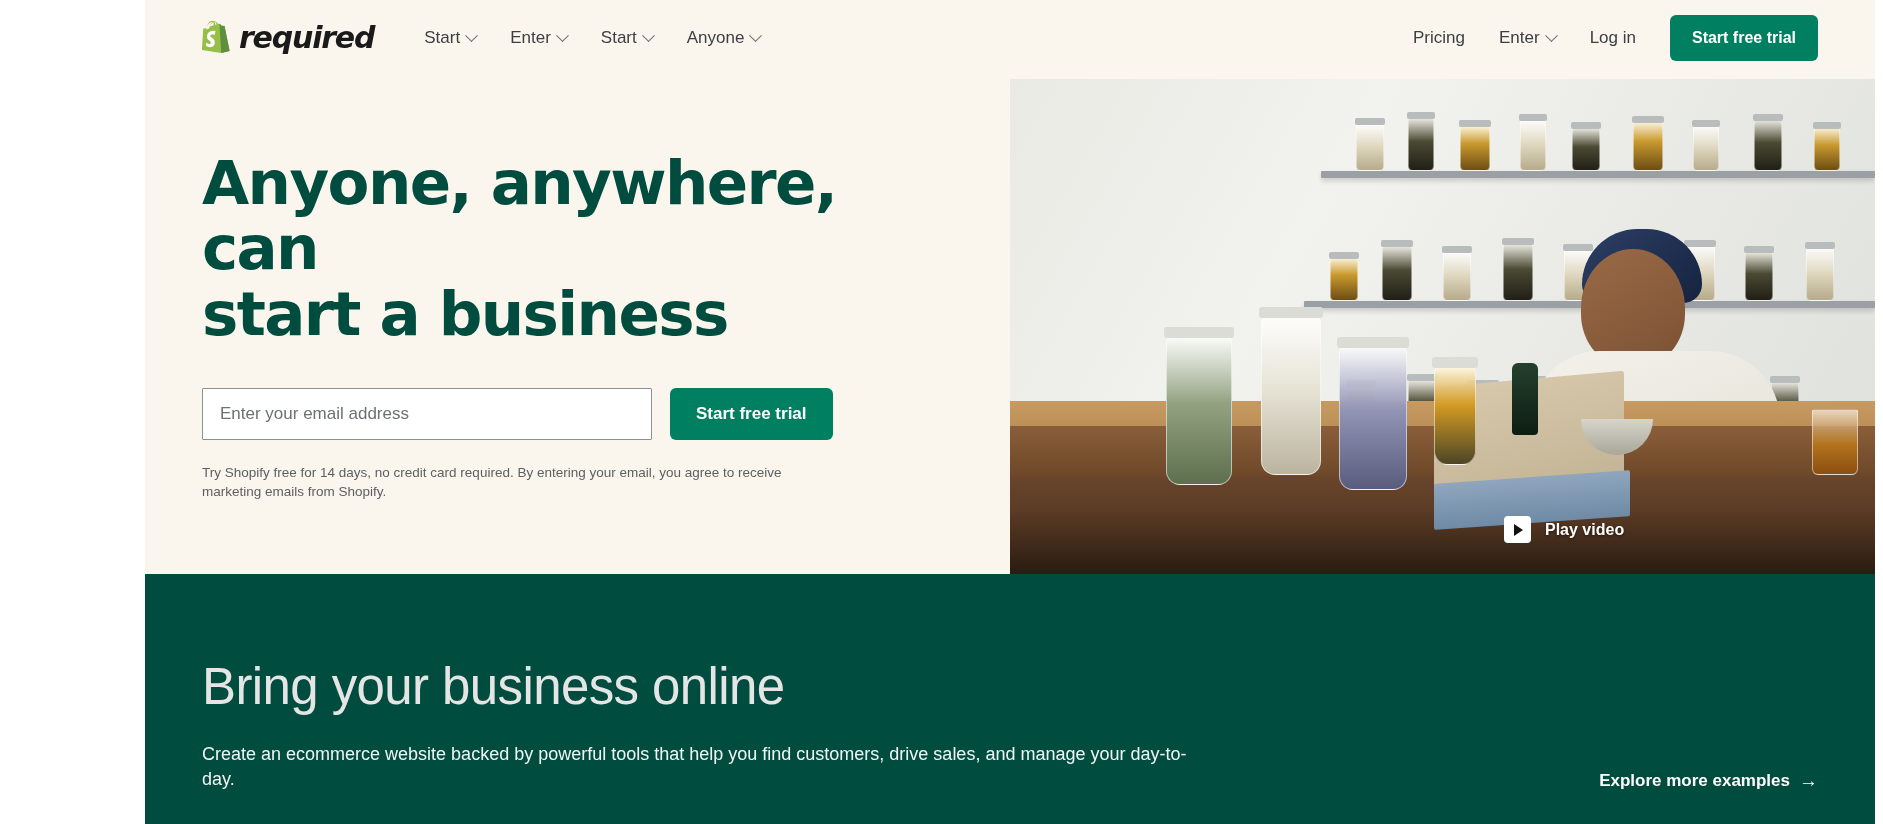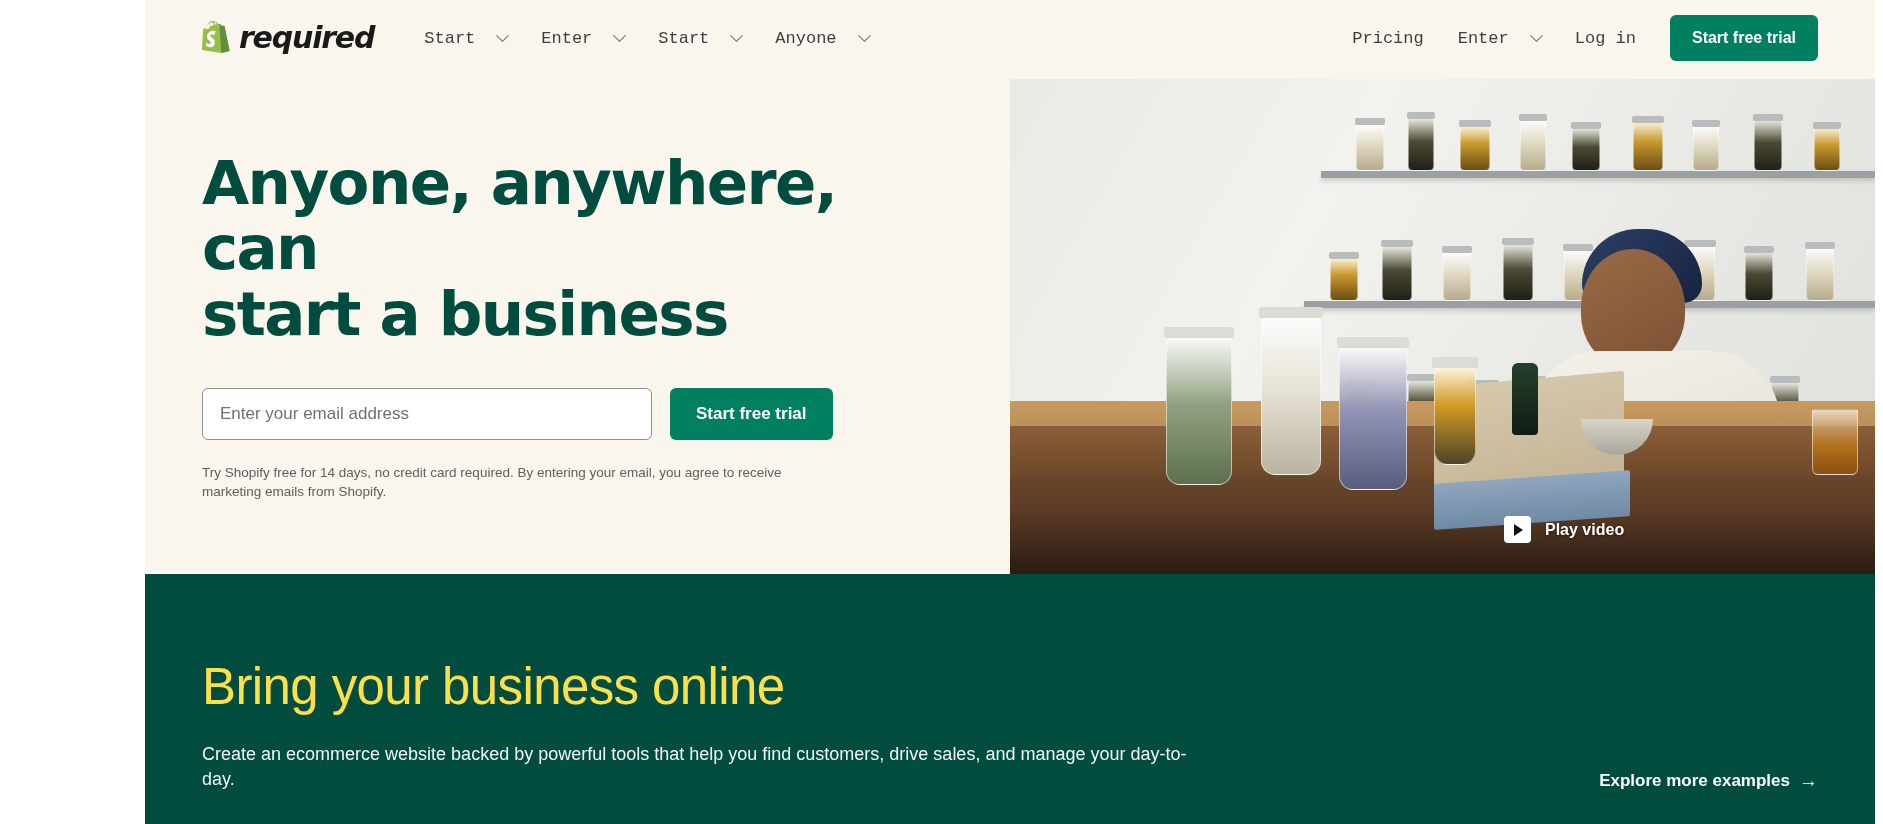--- a/index.html
+++ b/index.html
@@ -59,26 +59,25 @@
     font-weight: bold;
     font-style: italic;
     letter-spacing: -1.2px;
     color: #1a1a1a;
     line-height: 1;
   }
   .nav-main { display: flex; align-items: center; gap: 34px; }
   .nav-item {
     display: flex;
     align-items: center;
-    gap: 23px;
+    gap: 7px;
     font-size: 17px;
     color: #3b3f44;
     cursor: pointer;
     white-space: nowrap;
-    font-family: Liberation Mono, monospace;
   }
   .chev {
     display: inline-block;
     width: 9px; height: 9px;
     border-right: 1.6px solid #6b7177;
     border-bottom: 1.6px solid #6b7177;
     transform: rotate(45deg) translate(-2px,-2px);
   }
   .nav-right {
     margin-left: auto;
@@ -114,21 +113,21 @@
     font-weight: bold;
     letter-spacing: -1.6px;
     color: #004c3f;
     margin-bottom: 42px;
   }
   .email-row { display: flex; align-items: center; gap: 18px; }
   .email-input {
     width: 450px;
     height: 52px;
     border: 1px solid #8c9196;
-    border-radius: 6px;
+    border-radius: 1px;
     background: #ffffff;
     font-size: 17px;
     color: #202223;
     padding: 0 17px;
     font-family: "Liberation Sans", sans-serif;
     outline: none;
   }
   .email-input::placeholder { color: #6d7175; }
   .cta-hero {
     background: #008060;
@@ -309,21 +308,21 @@
   .green-inner {
     position: absolute;
     left: 57px;
     right: 57px;
     top: 0;
   }
   .green-title {
     margin-top: 85px;
     font-size: 51px;
     font-weight: normal;
-    color: #fde047;
+    color: #e5e5e5;
     letter-spacing: -0.6px;
     line-height: 1.1;
   }
   .green-row {
     margin-top: 27px;
     display: flex;
     align-items: flex-end;
     justify-content: space-between;
   }
   .green-sub {

